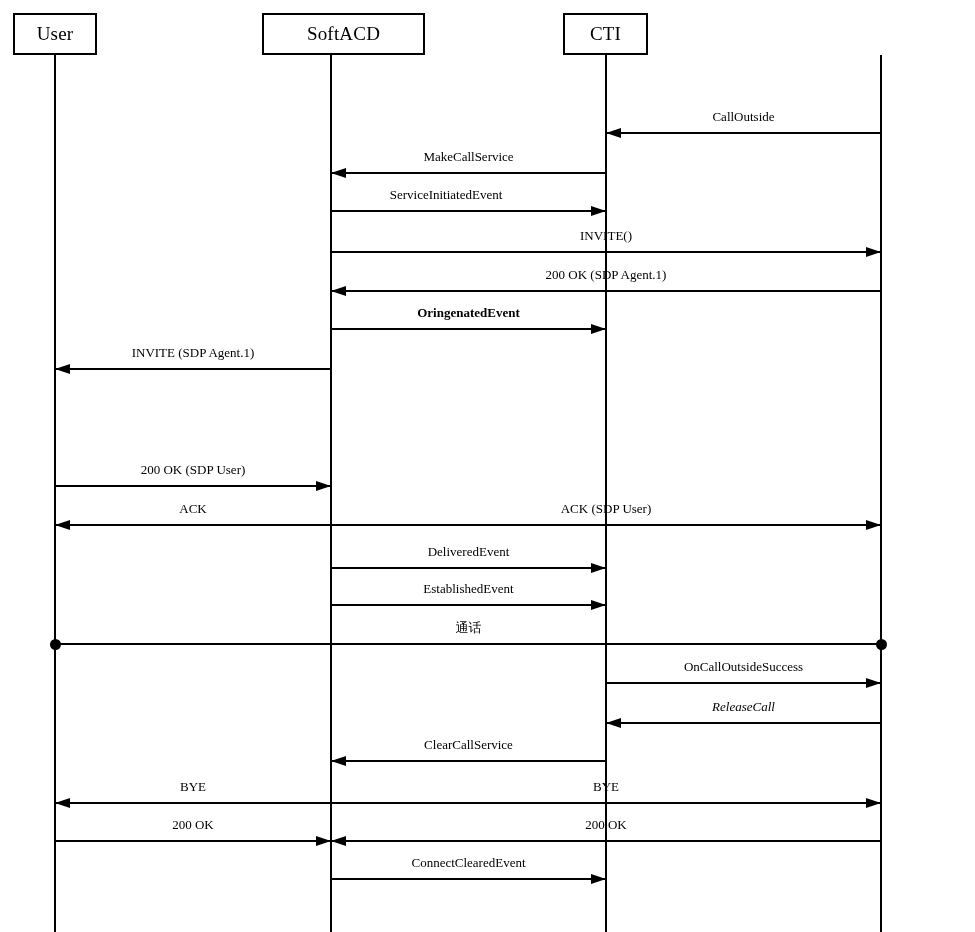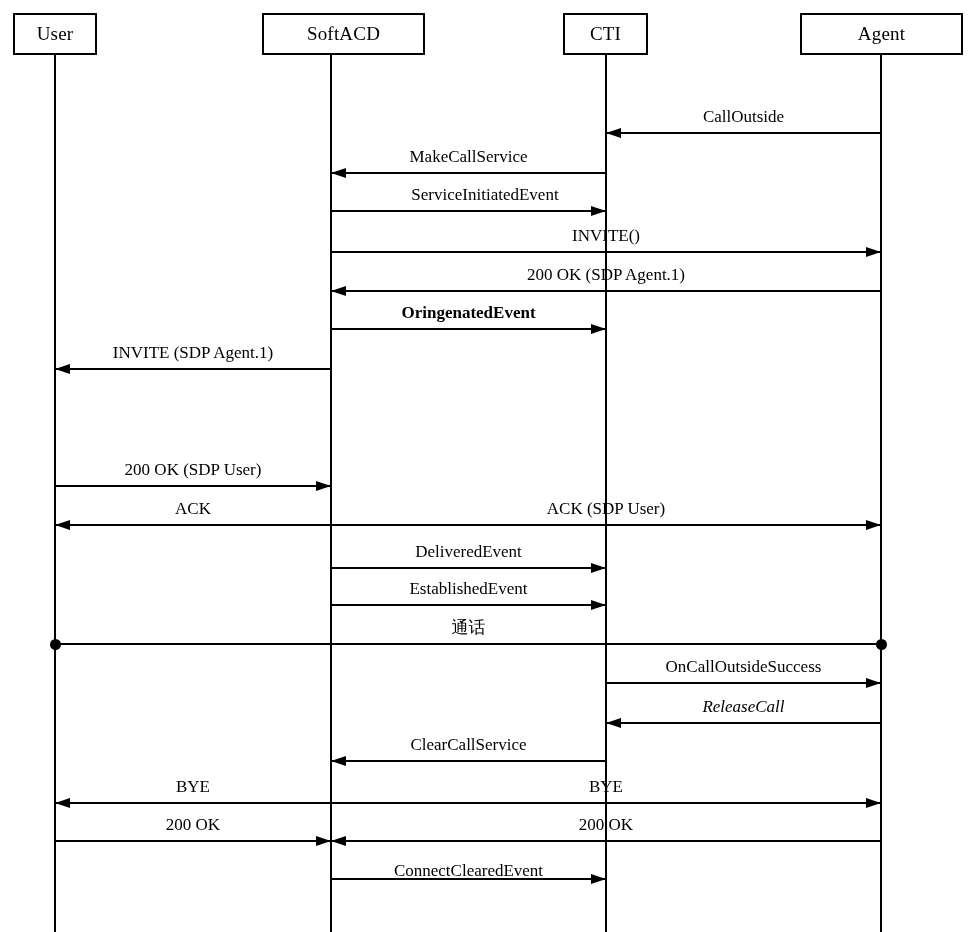--- a/index.html
+++ b/index.html
@@ -21,44 +21,43 @@
     position:absolute; width:0; height:0;
     border-left:15px solid #000; border-top:5px solid transparent; border-bottom:5px solid transparent;
   }
   .arrow-left {
     position:absolute; width:0; height:0;
     border-right:15px solid #000; border-top:5px solid transparent; border-bottom:5px solid transparent;
   }
   .dot { position:absolute; width:11px; height:11px; border-radius:50%; background:#000; }
   .msg-label {
     position:absolute; transform:translateX(-50%); white-space:nowrap;
-    font-size:17px; line-height:24px; height:24px;
+    font-size:13px; line-height:24px; height:24px;
   }
 </style>
 </head>
 <body>
 
 <div class="canvas">
     <div class="actor-box" style="left: 13px; width: 84px;">User</div>
     <div class="lifeline" style="left: 54px;"></div>
     <div class="actor-box" style="left: 262px; width: 163px;">SoftACD</div>
     <div class="lifeline" style="left: 330px;"></div>
     <div class="actor-box" style="left: 563px; width: 85px;">CTI</div>
     <div class="lifeline" style="left: 605px;"></div>
-    <div class="actor-box" style="left: 800px; width: 163px;">Agent</div>
     <div class="lifeline" style="left: 880px;"></div>
     <div class="msg-line" style="left: 606px; width: 275px; top: 132px;"></div>
     <div class="arrow-left" style="left: 606px; top: 128px;"></div>
     <div class="msg-label" style="left: 743.5px; top: 105px;">CallOutside</div>
     <div class="msg-line" style="left: 331px; width: 275px; top: 172px;"></div>
     <div class="arrow-left" style="left: 331px; top: 168px;"></div>
     <div class="msg-label" style="left: 468.5px; top: 145px;">MakeCallService</div>
     <div class="msg-line" style="left: 331px; width: 275px; top: 210px;"></div>
     <div class="arrow-right" style="left: 591px; top: 206px;"></div>
-    <div class="msg-label" style="left: 485px; top: 183px;">ServiceInitiatedEvent</div>
+    <div class="msg-label" style="left: 446px; top: 183px;">ServiceInitiatedEvent</div>
     <div class="msg-line" style="left: 331px; width: 550px; top: 251px;"></div>
     <div class="arrow-right" style="left: 866px; top: 247px;"></div>
     <div class="msg-label" style="left: 606px; top: 224px;">INVITE()</div>
     <div class="msg-line" style="left: 331px; width: 550px; top: 290px;"></div>
     <div class="arrow-left" style="left: 331px; top: 286px;"></div>
     <div class="msg-label" style="left: 606px; top: 263px;">200 OK (SDP Agent.1)</div>
     <div class="msg-line" style="left: 331px; width: 275px; top: 328px;"></div>
     <div class="arrow-right" style="left: 591px; top: 324px;"></div>
     <div class="msg-label" style="left: 468.5px; top: 301px; font-weight: bold;">OringenatedEvent</div>
     <div class="msg-line" style="left: 55px; width: 276px; top: 368px;"></div>
@@ -97,14 +96,14 @@
     <div class="msg-label" style="left: 193px; top: 775px;">BYE</div>
     <div class="msg-label" style="left: 606px; top: 775px;">BYE</div>
     <div class="msg-line" style="left: 55px; width: 276px; top: 840px;"></div>
     <div class="arrow-right" style="left: 316px; top: 836px;"></div>
     <div class="msg-label" style="left: 193px; top: 813px;">200 OK</div>
     <div class="msg-line" style="left: 331px; width: 550px; top: 840px;"></div>
     <div class="arrow-left" style="left: 331px; top: 836px;"></div>
     <div class="msg-label" style="left: 606px; top: 813px;">200 OK</div>
     <div class="msg-line" style="left: 331px; width: 275px; top: 878px;"></div>
     <div class="arrow-right" style="left: 591px; top: 874px;"></div>
-    <div class="msg-label" style="left: 468.5px; top: 851px; margin-top: 8px;">ConnectClearedEvent</div>
+    <div class="msg-label" style="left: 468.5px; top: 851px;">ConnectClearedEvent</div>
   </div>
 
 </body></html>

